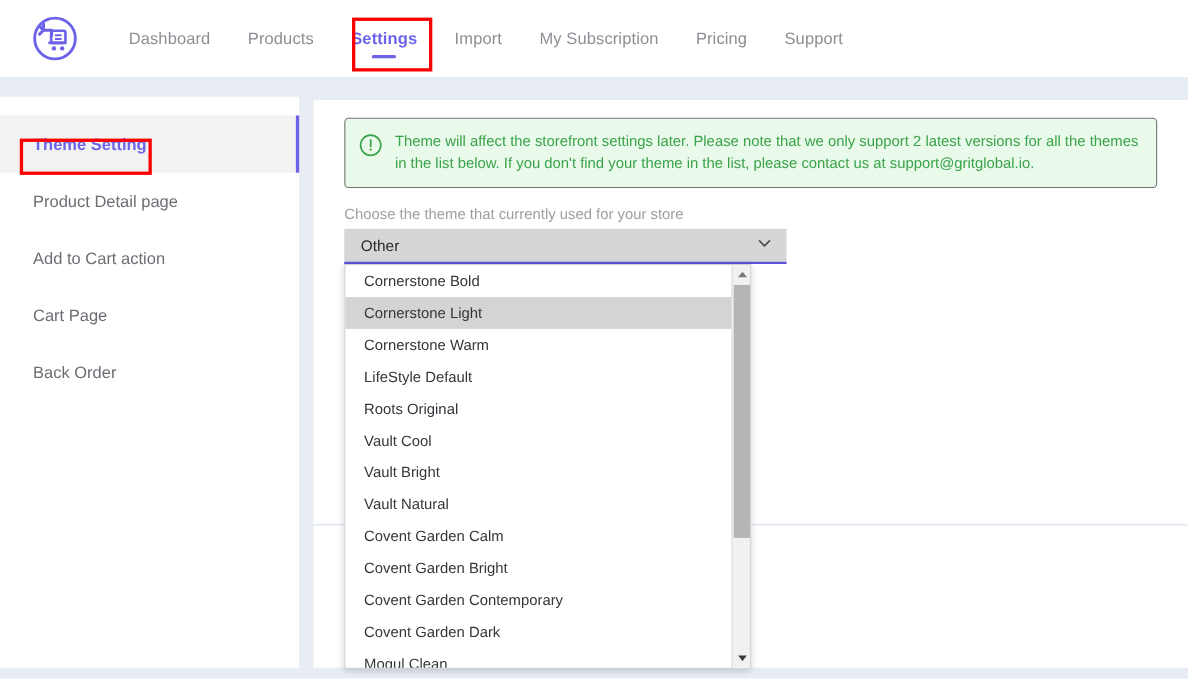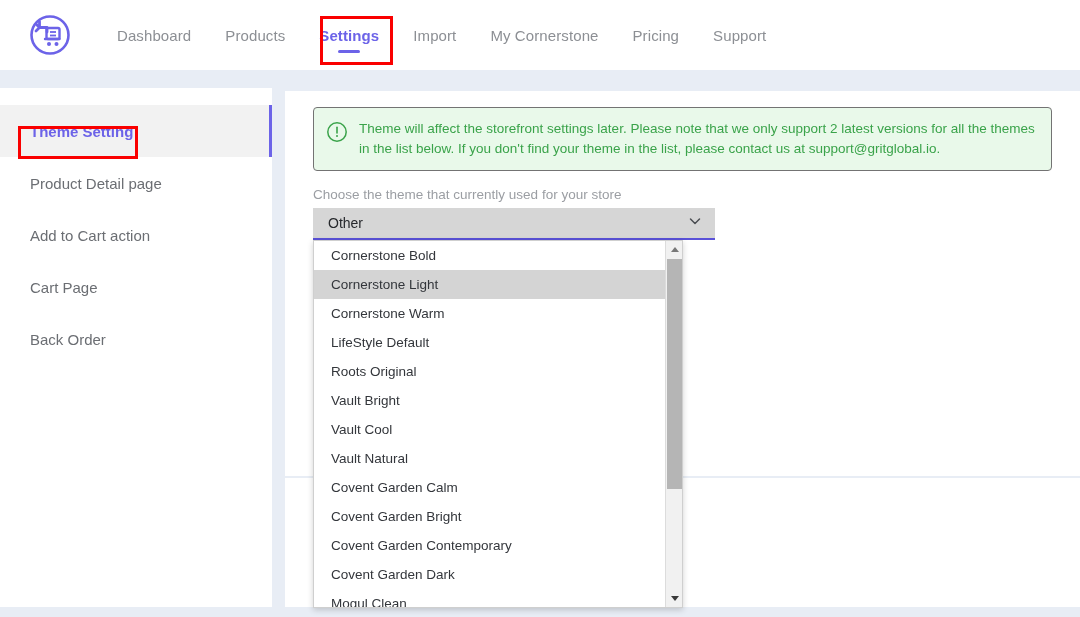--- a/index.html
+++ b/index.html
@@ -151,21 +151,21 @@
         <span>Products</span>
       </div>
       <div class="nav-item active">
         <span>Settings</span>
         <span class="nav-underline"></span>
       </div>
       <div class="nav-item">
         <span>Import</span>
       </div>
       <div class="nav-item">
-        <span>My Cornerstone</span>
+        <span>My Subscription</span>
       </div>
       <div class="nav-item">
         <span>Pricing</span>
       </div>
       <div class="nav-item">
         <span>Support</span>
       </div>
     </div>
   </div>
 
@@ -243,24 +243,24 @@
       <div class="dd-item">
           <span>Cornerstone Warm</span>
         </div>
       <div class="dd-item">
           <span>LifeStyle Default</span>
         </div>
       <div class="dd-item">
           <span>Roots Original</span>
         </div>
       <div class="dd-item">
+          <span>Vault Cool</span>
+        </div>
+      <div class="dd-item">
           <span>Vault Bright</span>
-        </div>
-      <div class="dd-item">
-          <span>Vault Cool</span>
         </div>
       <div class="dd-item">
           <span>Vault Natural</span>
         </div>
       <div class="dd-item">
           <span>Covent Garden Calm</span>
         </div>
       <div class="dd-item">
           <span>Covent Garden Bright</span>
         </div>

